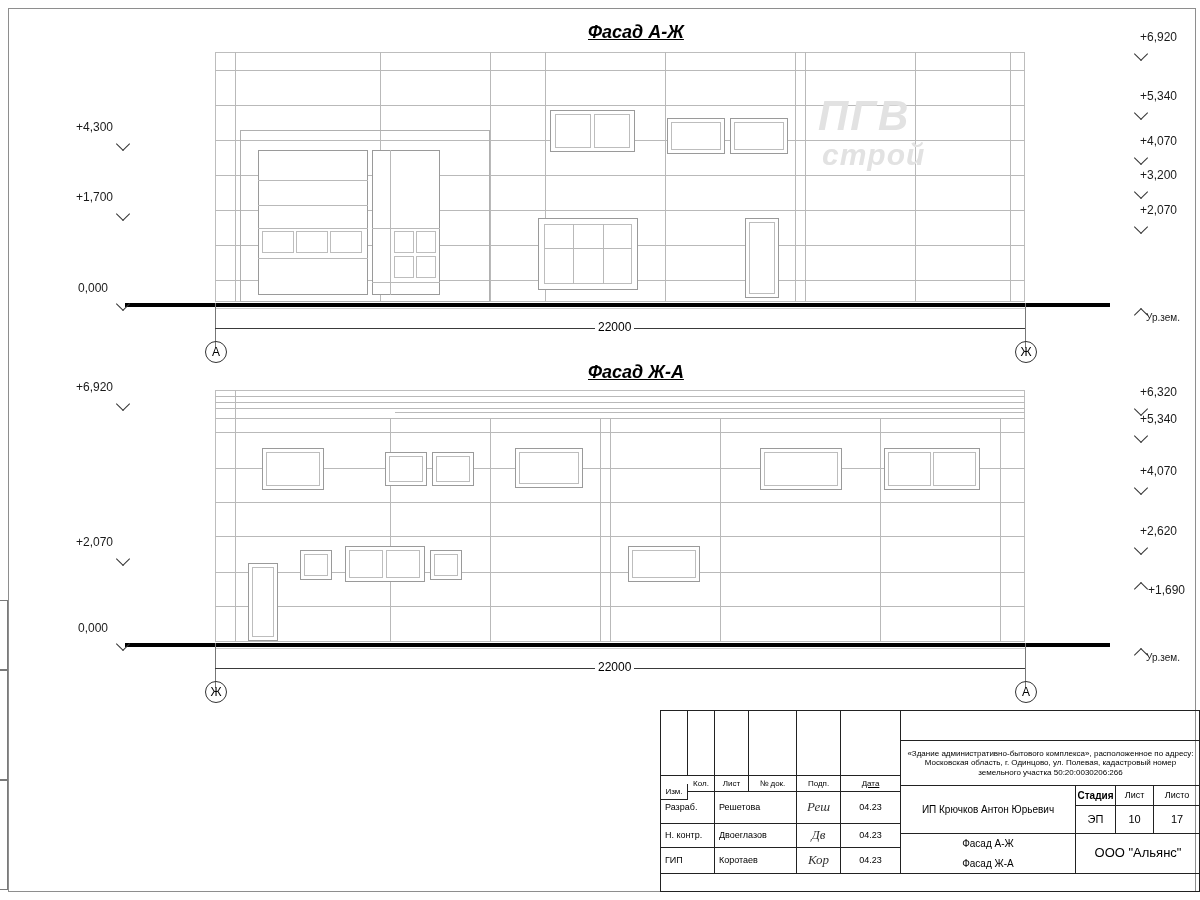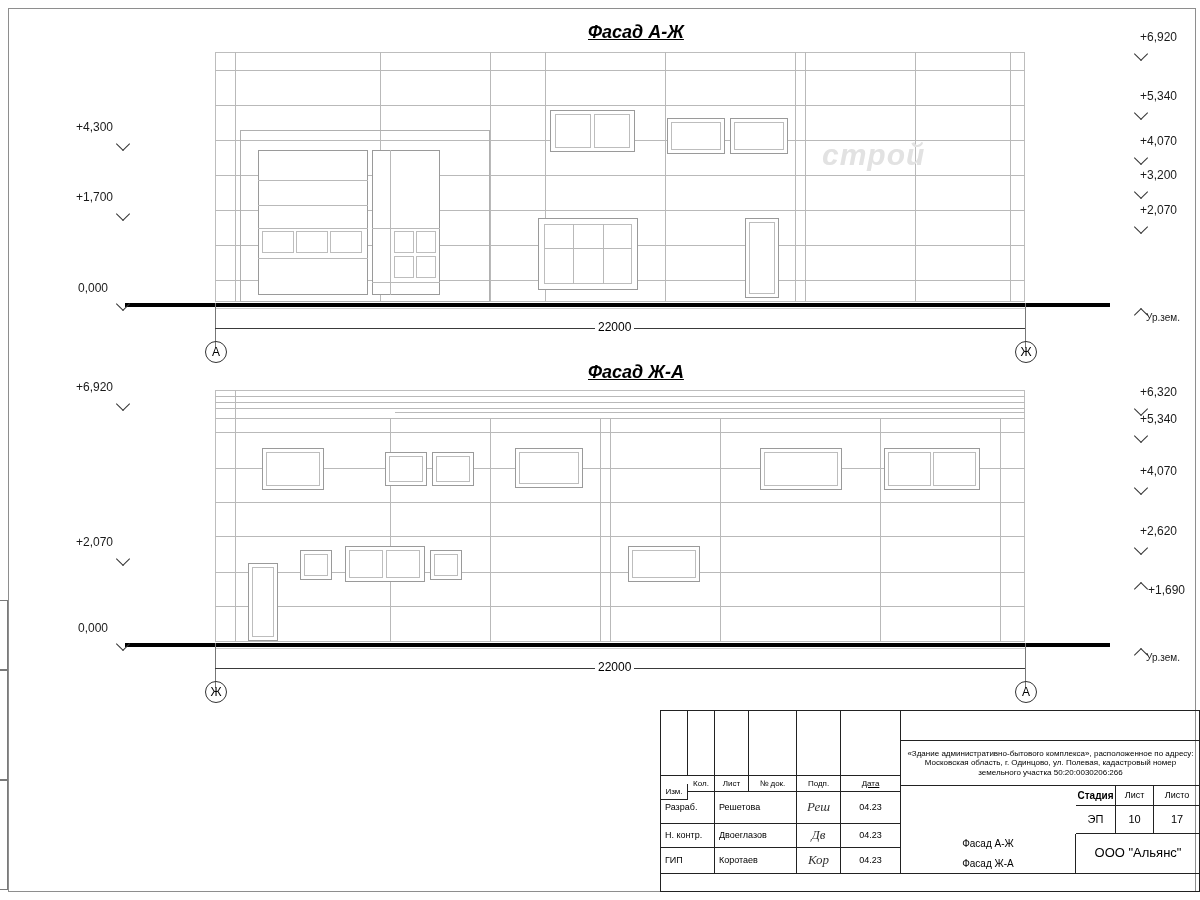--- a/index.html
+++ b/index.html
@@ -168,20 +168,21 @@
 
   <div class="win" style="left:538px; top:218px; width:100px; height:72px;"></div>
   <div class="win2" style="left:544px; top:224px; width:88px; height:60px;"></div>
   <div class="thinvline" style="left:573px; top:224px; height:60px;"></div>
   <div class="thinvline" style="left:603px; top:224px; height:60px;"></div>
   <div class="thinline" style="left:544px; top:248px; width:88px;"></div>
 
   <div class="win" style="left:745px; top:218px; width:34px; height:80px;"></div>
   <div class="win2" style="left:749px; top:222px; width:26px; height:72px;"></div>
 
+  <div class="logo" style="left:818px; top:92px; font-size:42px; letter-spacing:2px;">ПГВ</div>
   <div class="logo" style="left:822px; top:138px; font-size:30px; letter-spacing:1px;">строй</div>
 
   <div class="thickline" style="left:125px; top:303px; width:985px;"></div>
   <div class="thinline" style="left:215px; top:308px; width:810px; background:#cfcfcf;"></div>
 
   <div class="lbl" style="left:76px; top:120px;">+4,300</div>
   <div class="chev" style="left:118px; top:139px;"></div>
   <div class="lbl" style="left:76px; top:190px;">+1,700</div>
   <div class="chev" style="left:118px; top:209px;"></div>
   <div class="lbl" style="left:78px; top:281px;">0,000</div>
@@ -323,20 +324,21 @@
     <div class="cell left" style="left:0; top:113px; width:54px; height:24px; font-size:9px; padding-left:4px;">Н. контр.</div>
     <div class="cell left" style="left:54px; top:113px; width:82px; height:24px; font-size:9px; padding-left:4px;">Двоеглазов</div>
     <div class="cell sign" style="left:136px; top:113px; width:44px; height:24px;">Дв</div>
     <div class="cell" style="left:180px; top:113px; width:60px; height:24px; font-size:9px;">04.23</div>
 
     <div class="cell left" style="left:0; top:137px; width:54px; height:26px; font-size:9px; padding-left:4px;">ГИП</div>
     <div class="cell left" style="left:54px; top:137px; width:82px; height:26px; font-size:9px; padding-left:4px;">Коротаев</div>
     <div class="cell sign" style="left:136px; top:137px; width:44px; height:26px;">Кор</div>
     <div class="cell" style="left:180px; top:137px; width:60px; height:26px; font-size:9px;">04.23</div>
 
+    <div class="cell mid" style="left:240px; top:75px; width:175px; height:48px; font-size:10px;">ИП Крючков Антон Юрьевич</div>
 
     <div class="cell" style="left:415px; top:75px; width:40px; height:20px; font-size:10px;font-weight:bold;">Стадия</div>
     <div class="cell" style="left:455px; top:75px; width:38px; height:20px; font-size:9px;">Лист</div>
     <div class="cell" style="left:493px; top:75px; width:46px; height:20px; font-size:9px; border-right:none;">Листо</div>
 
     <div class="cell" style="left:415px; top:95px; width:40px; height:28px; font-size:11px;">ЭП</div>
     <div class="cell" style="left:455px; top:95px; width:38px; height:28px; font-size:11px;">10</div>
     <div class="cell" style="left:493px; top:95px; width:46px; height:28px; font-size:11px; border-right:none;">17</div>
 
     <div class="cell" style="left:240px; top:123px; width:175px; height:20px; font-size:10px; border-bottom:none;">Фасад А-Ж</div>

